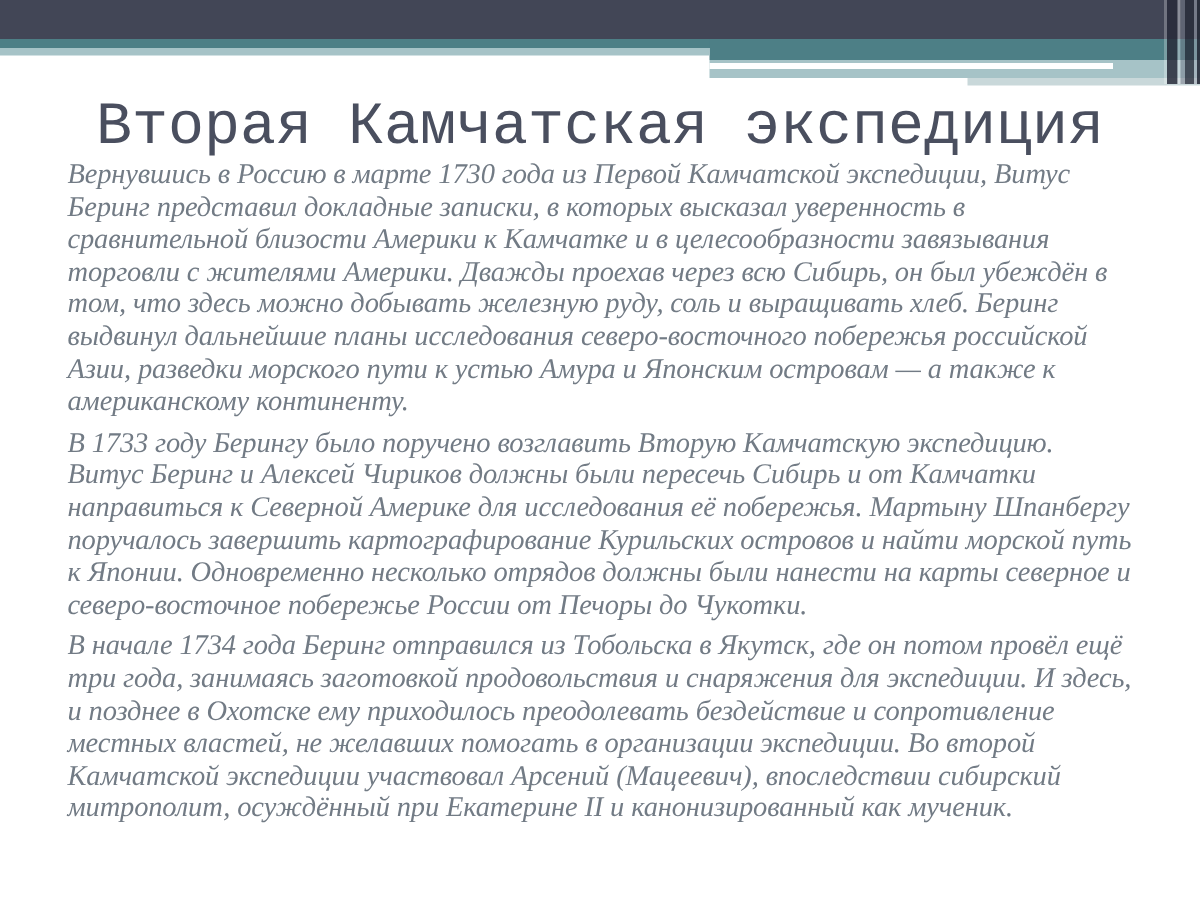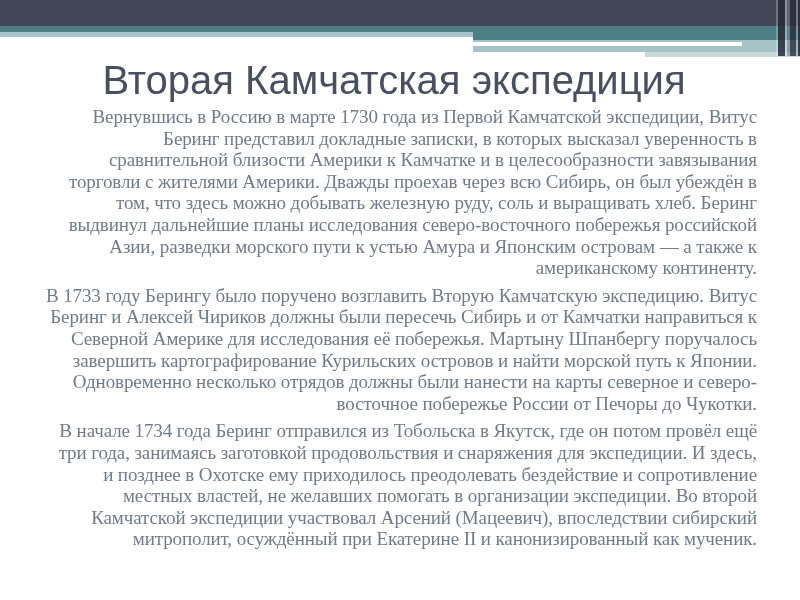--- a/index.html
+++ b/index.html
@@ -32,44 +32,45 @@
   .es4 { left: 787px; width: 3px; background: rgba(120,126,140,0.55); }
   .es5 { left: 790px; width: 6px; background: rgba(40,44,58,0.80); }
   .es6 { left: 796px; width: 2px; background: rgba(160,166,178,0.55); }
   .es7 { left: 798px; width: 2px; background: rgba(40,44,58,0.90); }
   
   .title {
     position: absolute;
     left: 0;
     top: 52px;
     width: 780px;
-    margin: 4px;
+    margin: 10px;
     text-align: center;
-    font-family: Liberation Sans, sans-serif;
+    font-family: Liberation Mono, monospace;
     font-weight: 400;
     font-size: 40px;
     line-height: 48px;
     color: #4a4f5f;
     letter-spacing: 0px;
   }
   
   .body-text {
     position: absolute;
     left: 45px;
     top: 106px;
     width: 712px;
     color: #727b85;
     font-size: 19px;
     line-height: 21.6px;
     letter-spacing: -0.1px;
   }
   .body-text p {
     margin: 0 0 6px 0;
     padding: 0;
-    text-align: right;
+    text-align: left;
+    font-style: italic;
   }
 </style>
 </head>
 <body>
 
 <div class="slide">
 
   <div class="deco top-bar"></div>
   <div class="deco teal-band"></div>
   <div class="deco teal-right"></div>

